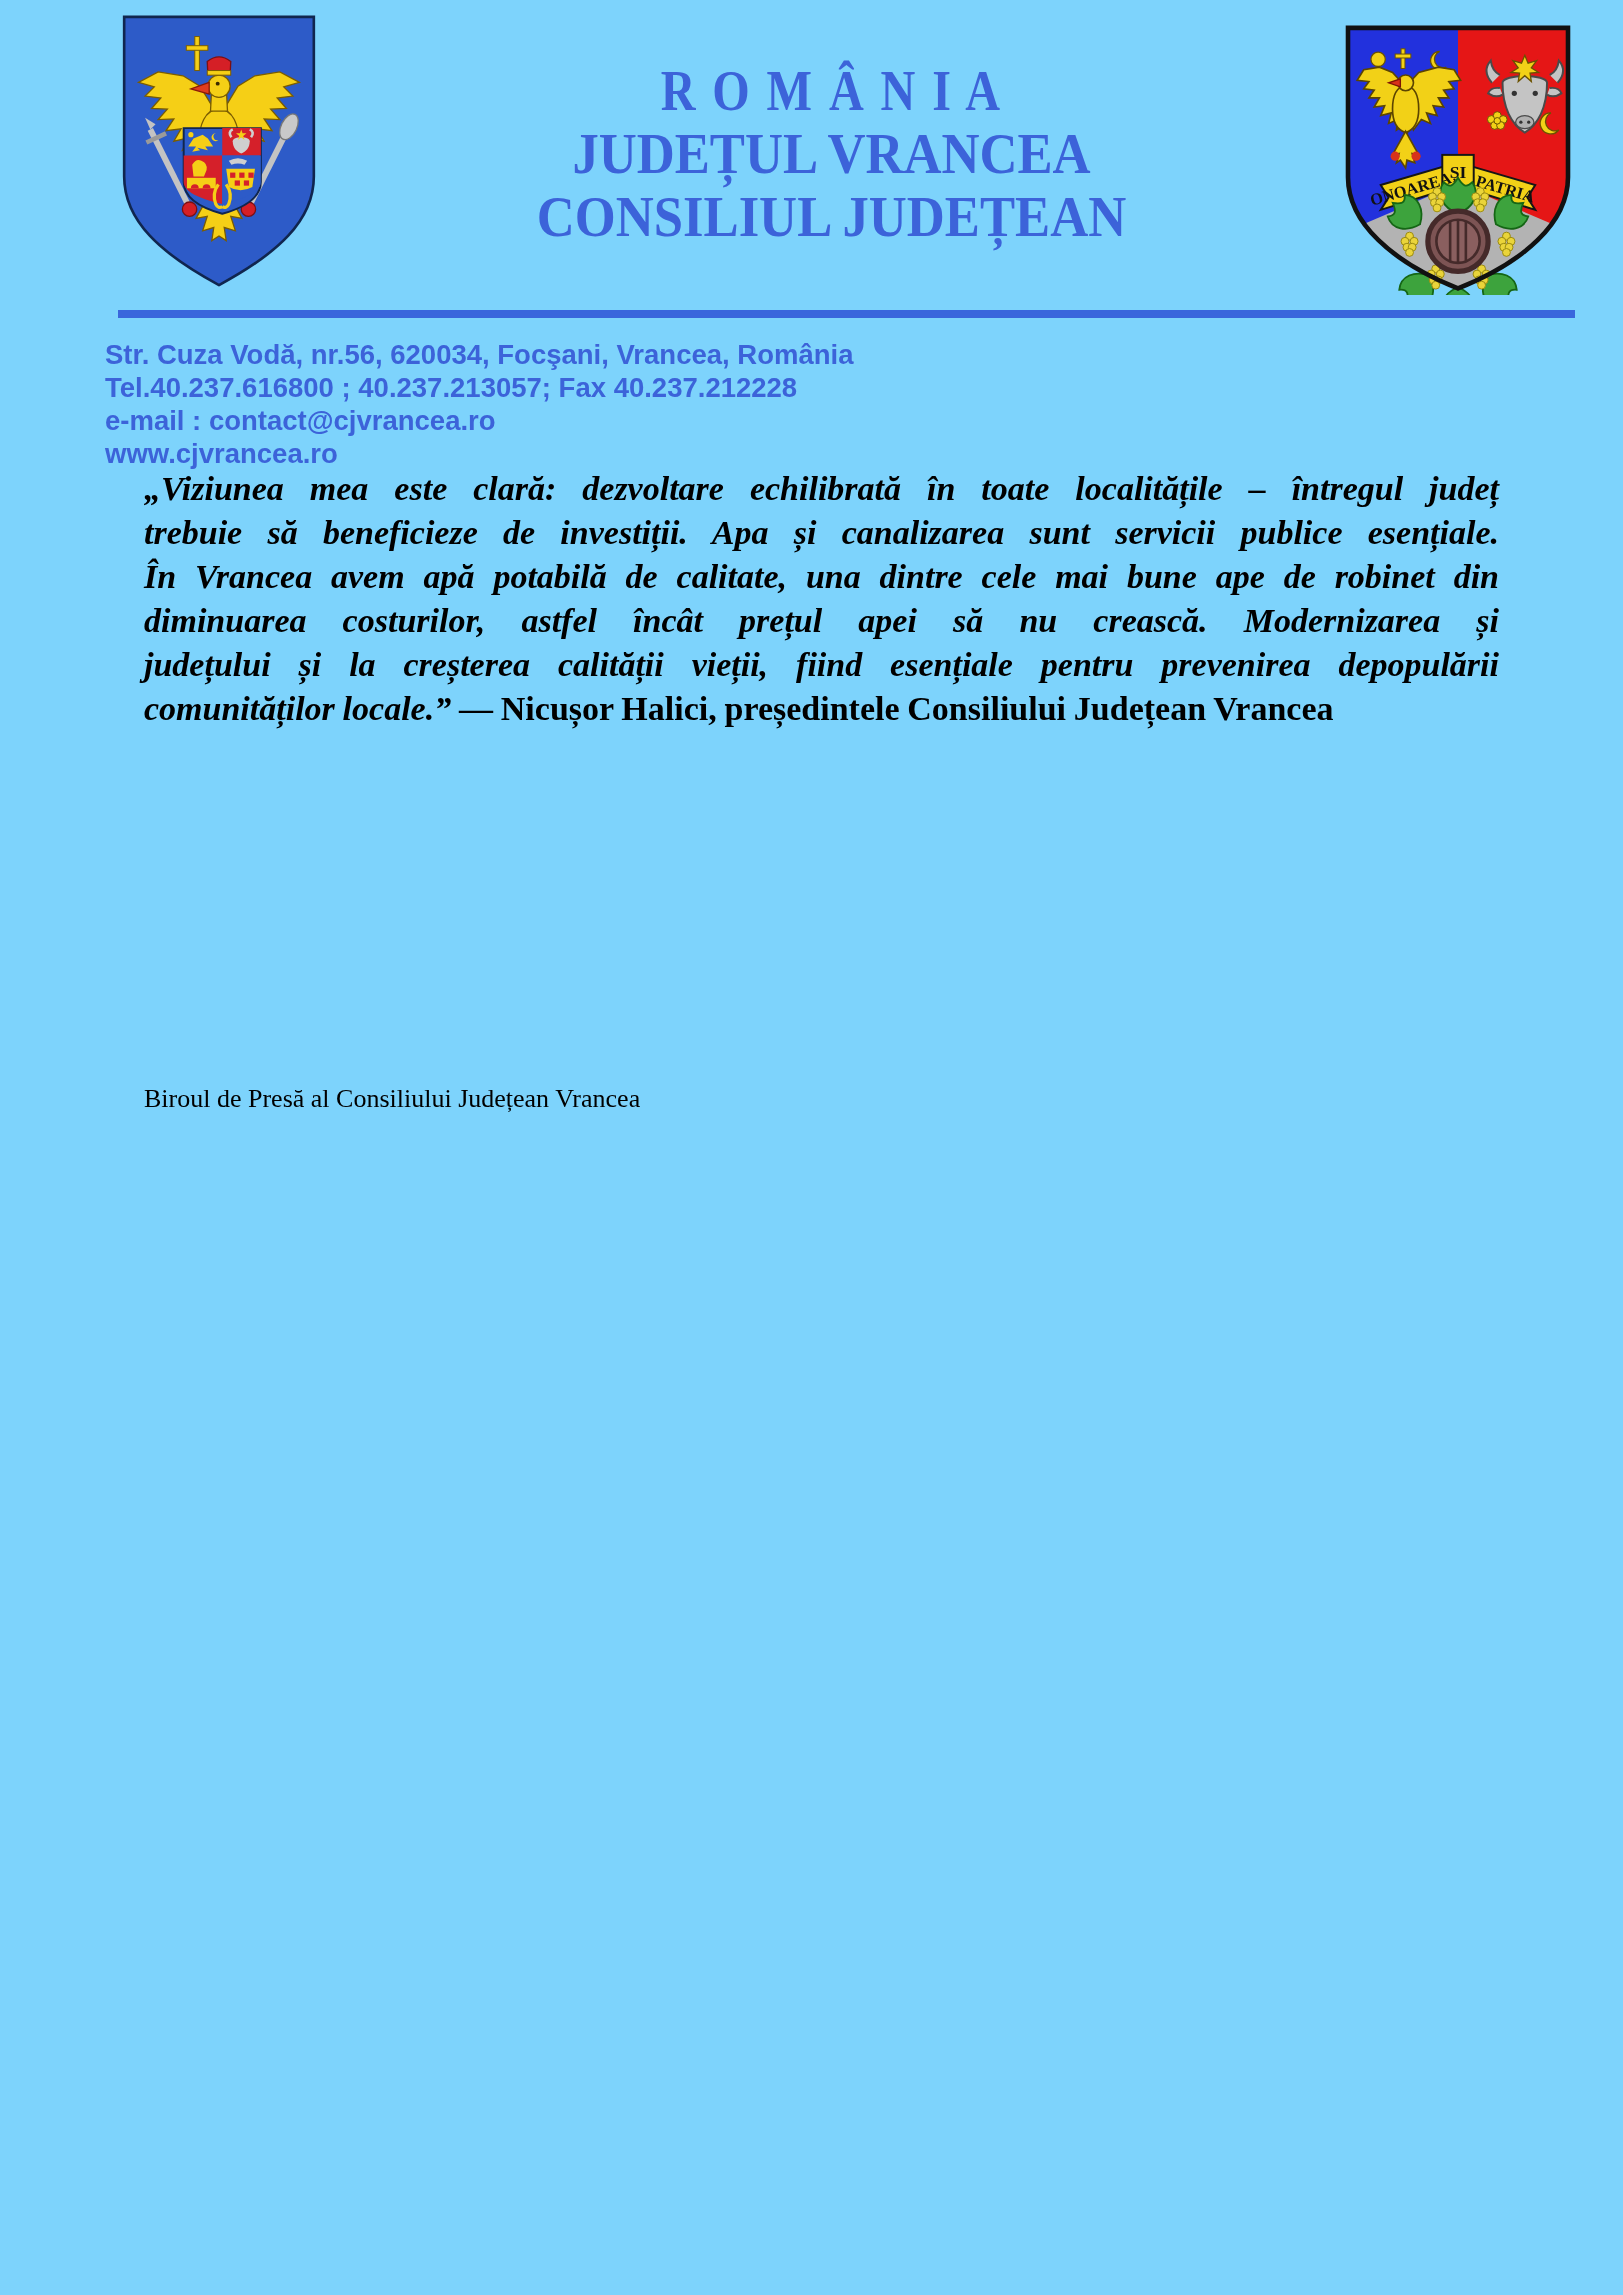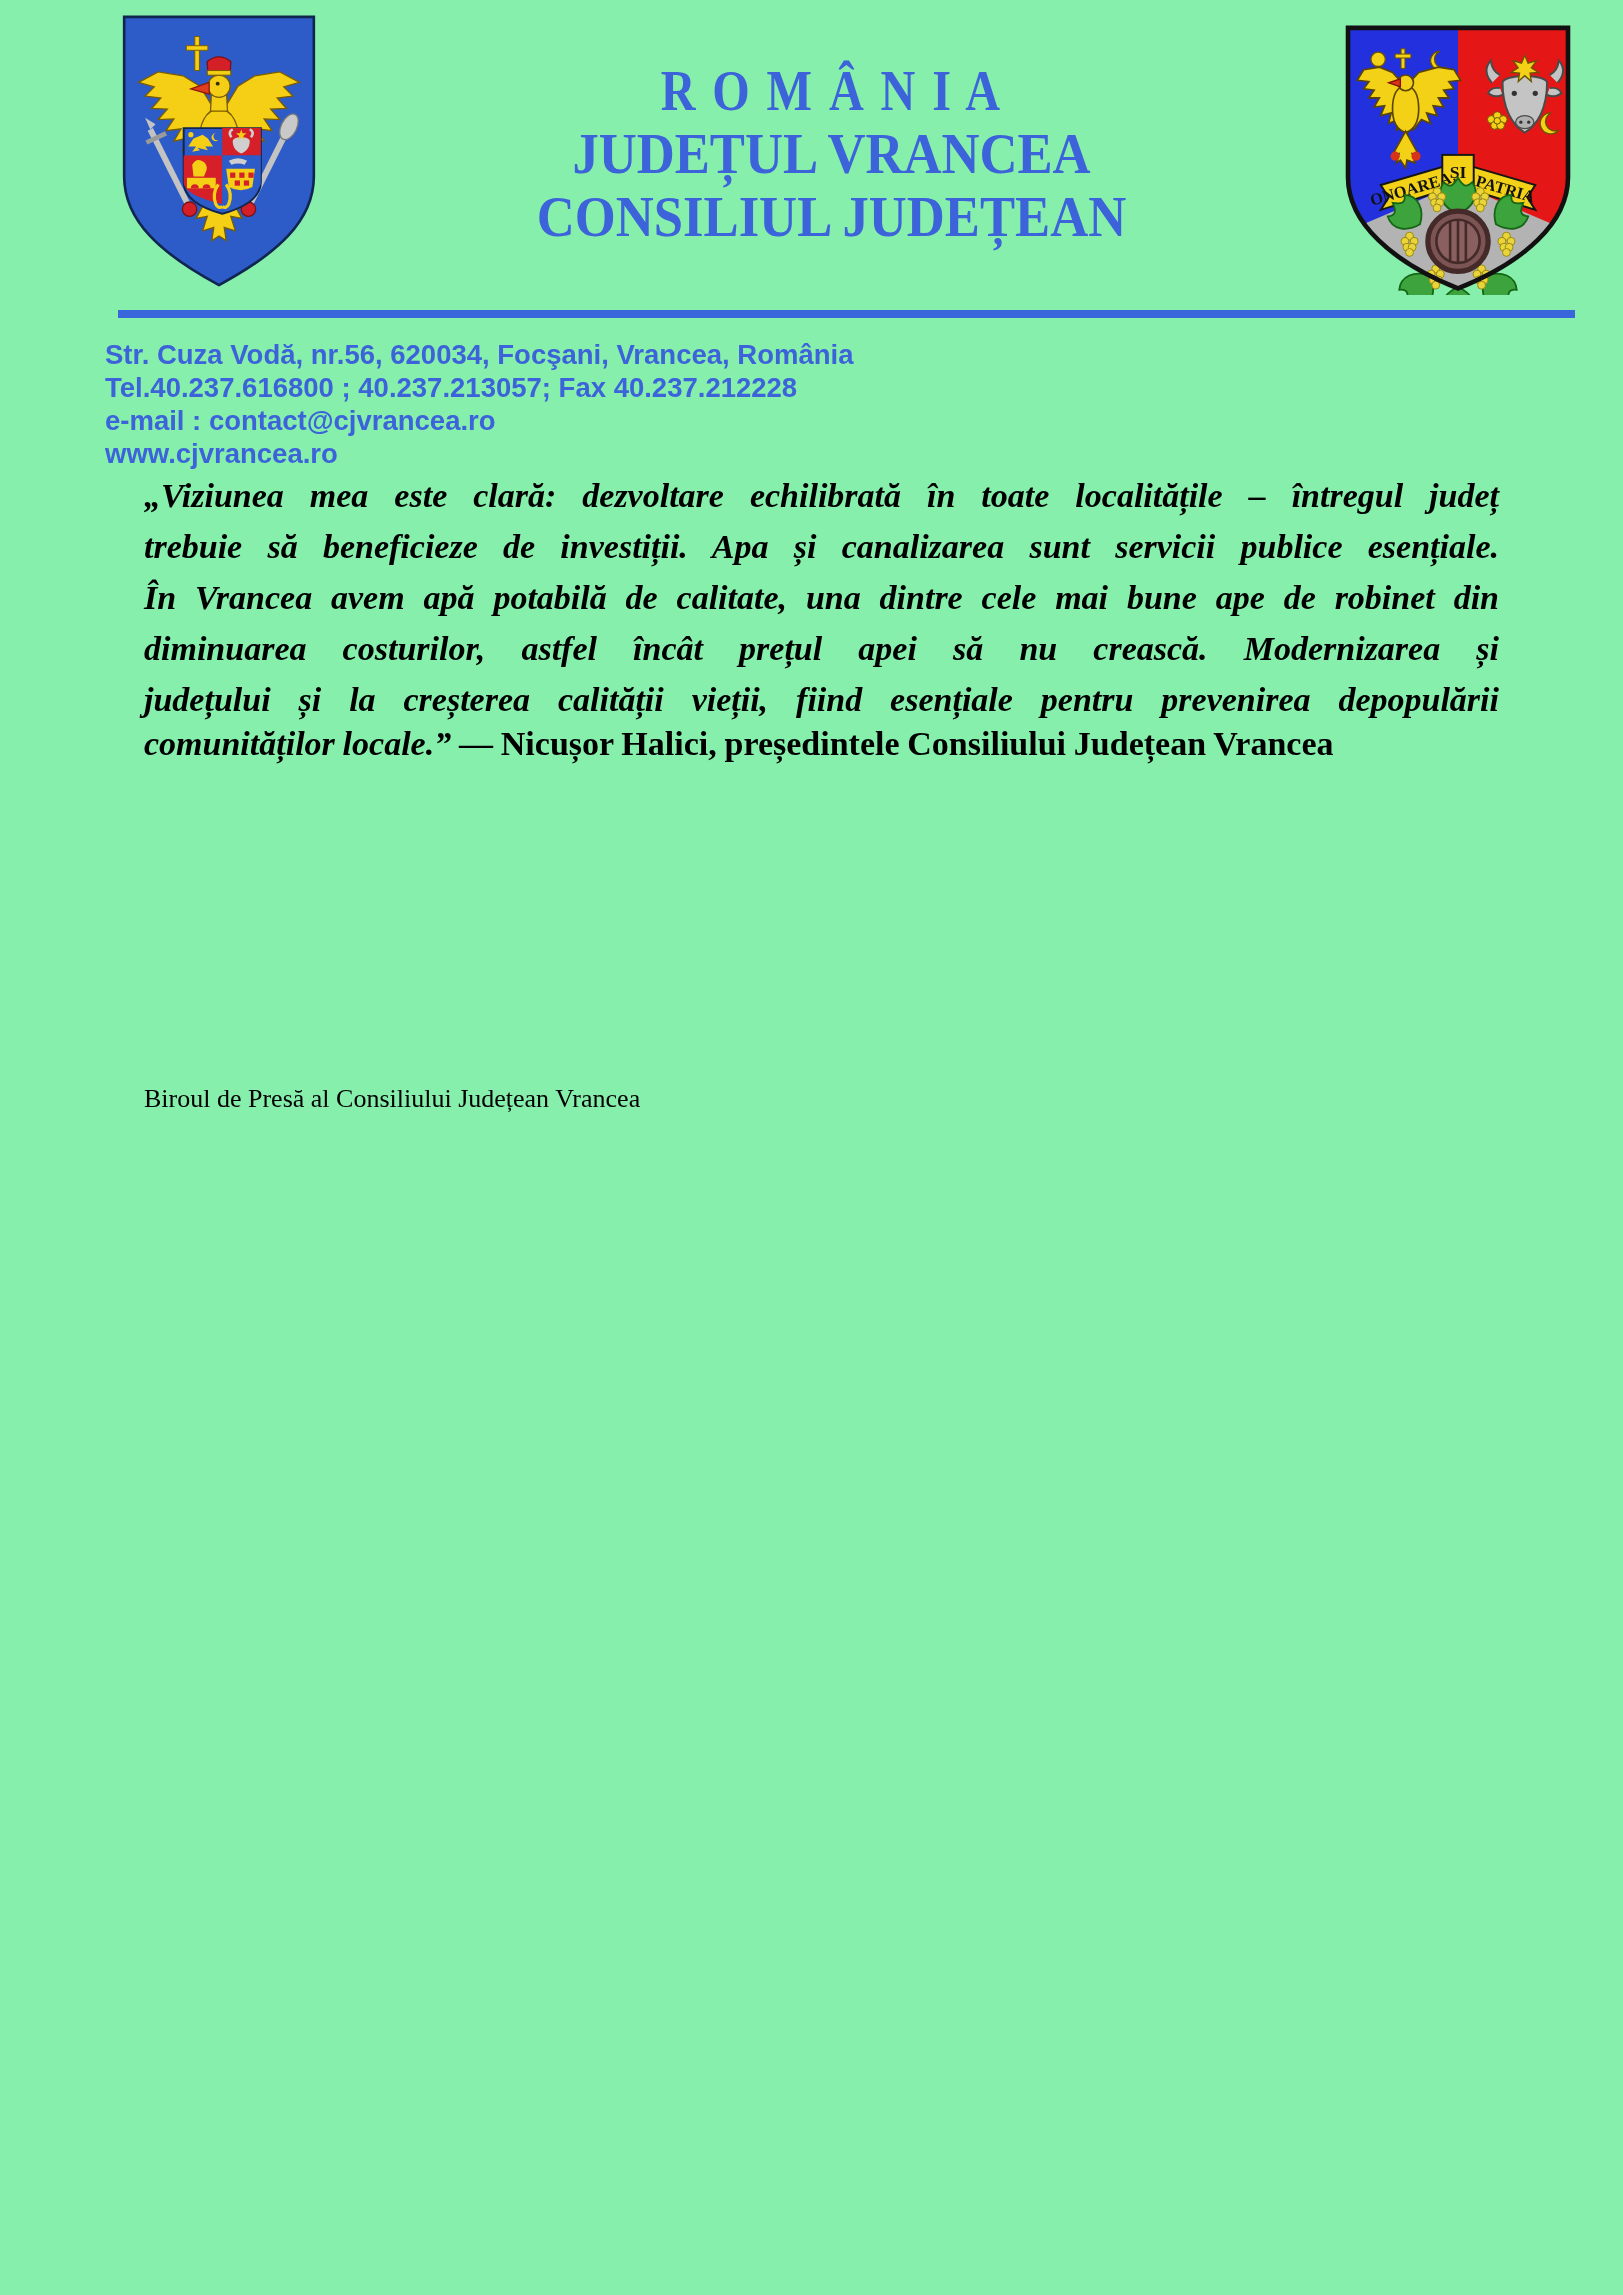--- a/index.html
+++ b/index.html
@@ -1,17 +1,17 @@
 <!DOCTYPE html>
 <html style="font-size:10.5px"><head>
 <meta charset="utf-8">
 <style>
   html,body{margin:0;padding:0;background:#888;}
   .page{
-    position:relative;width:1623px;height:2295px;background:#86efac;
+    position:relative;width:1623px;height:2295px;background:#7dd3fc;
     font-family:"Liberation Serif",serif;overflow:hidden;
   }
   
   .arms{position:absolute;}
   .arms-left{left:120px;top:13px;width:198px;height:276px;}
   .arms-right{left:1340px;top:19.6px;width:236px;height:275px;}
   .header-text{
     position:absolute;left:105px;top:60px;width:1453px;text-align:center;
     color:#3c63d9;font-weight:bold;line-height:63px;
   }
@@ -23,21 +23,21 @@
     font-family:"Liberation Sans",sans-serif;font-weight:bold;font-size:27.5px;
     line-height:33px;color:#3c63d9;
   }
   
   .quote{
     position:absolute;left:144px;top:467px;width:1355px;color:#000;
     font-size:34px;line-height:44px;font-weight:bold;font-style:italic;
     word-spacing:-0.7px;
   }
   .quote-line{text-align:justify;text-align-last:justify;white-space:nowrap;}
-  .quote-line{white-space:normal;margin-top:7px;}
+  .quote-line{white-space:normal;}
   .quote-last{text-align:left;}
   .attr{font-weight:bold;font-style:normal;}
   
   .press{
     position:absolute;left:144px;top:1084px;width:1355px;text-align:left;
     font-weight:normal;font-size:26px;color:#000;
   }
   svg text{font-family:"Liberation Serif",serif;}
 </style>
 </head>

